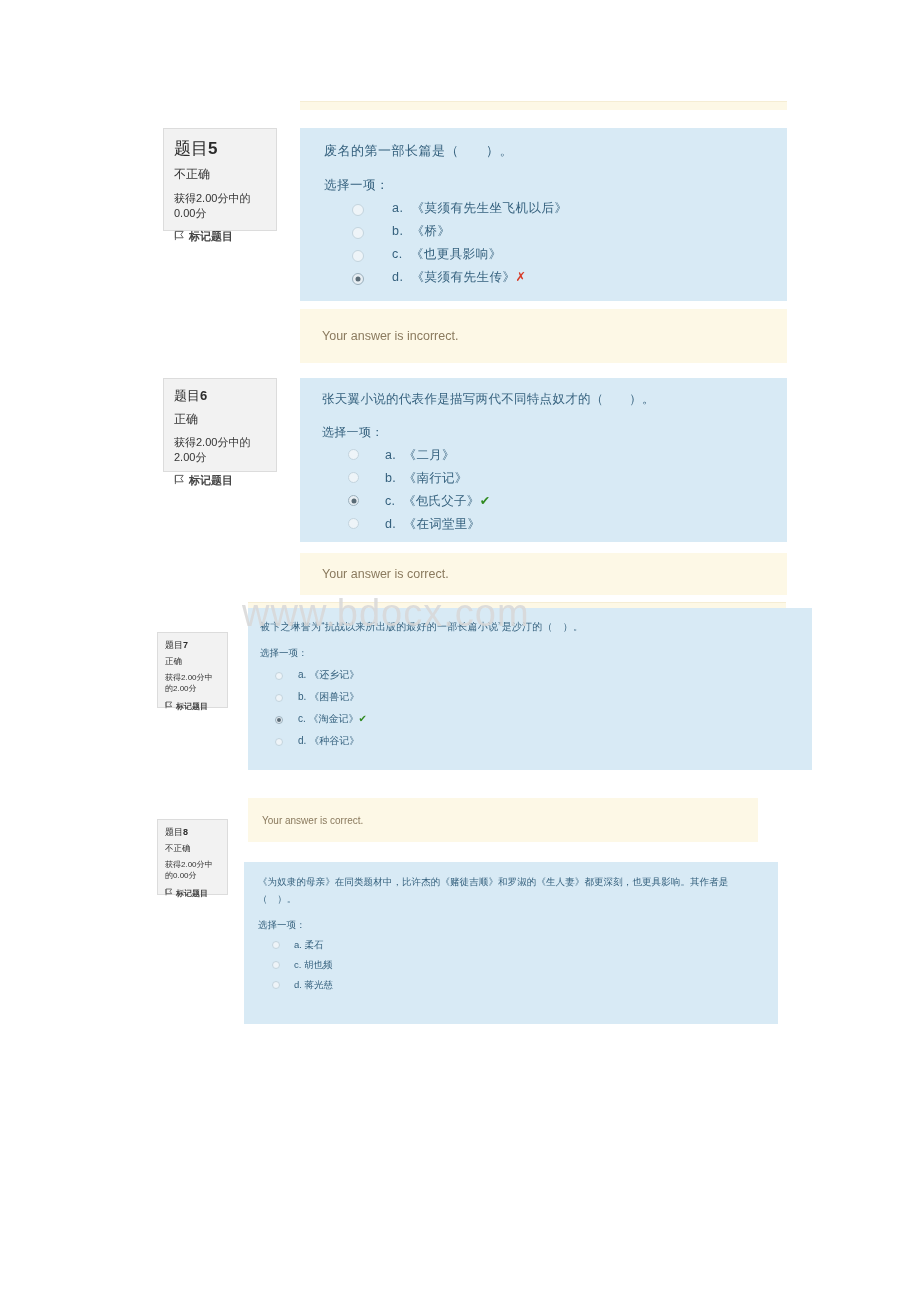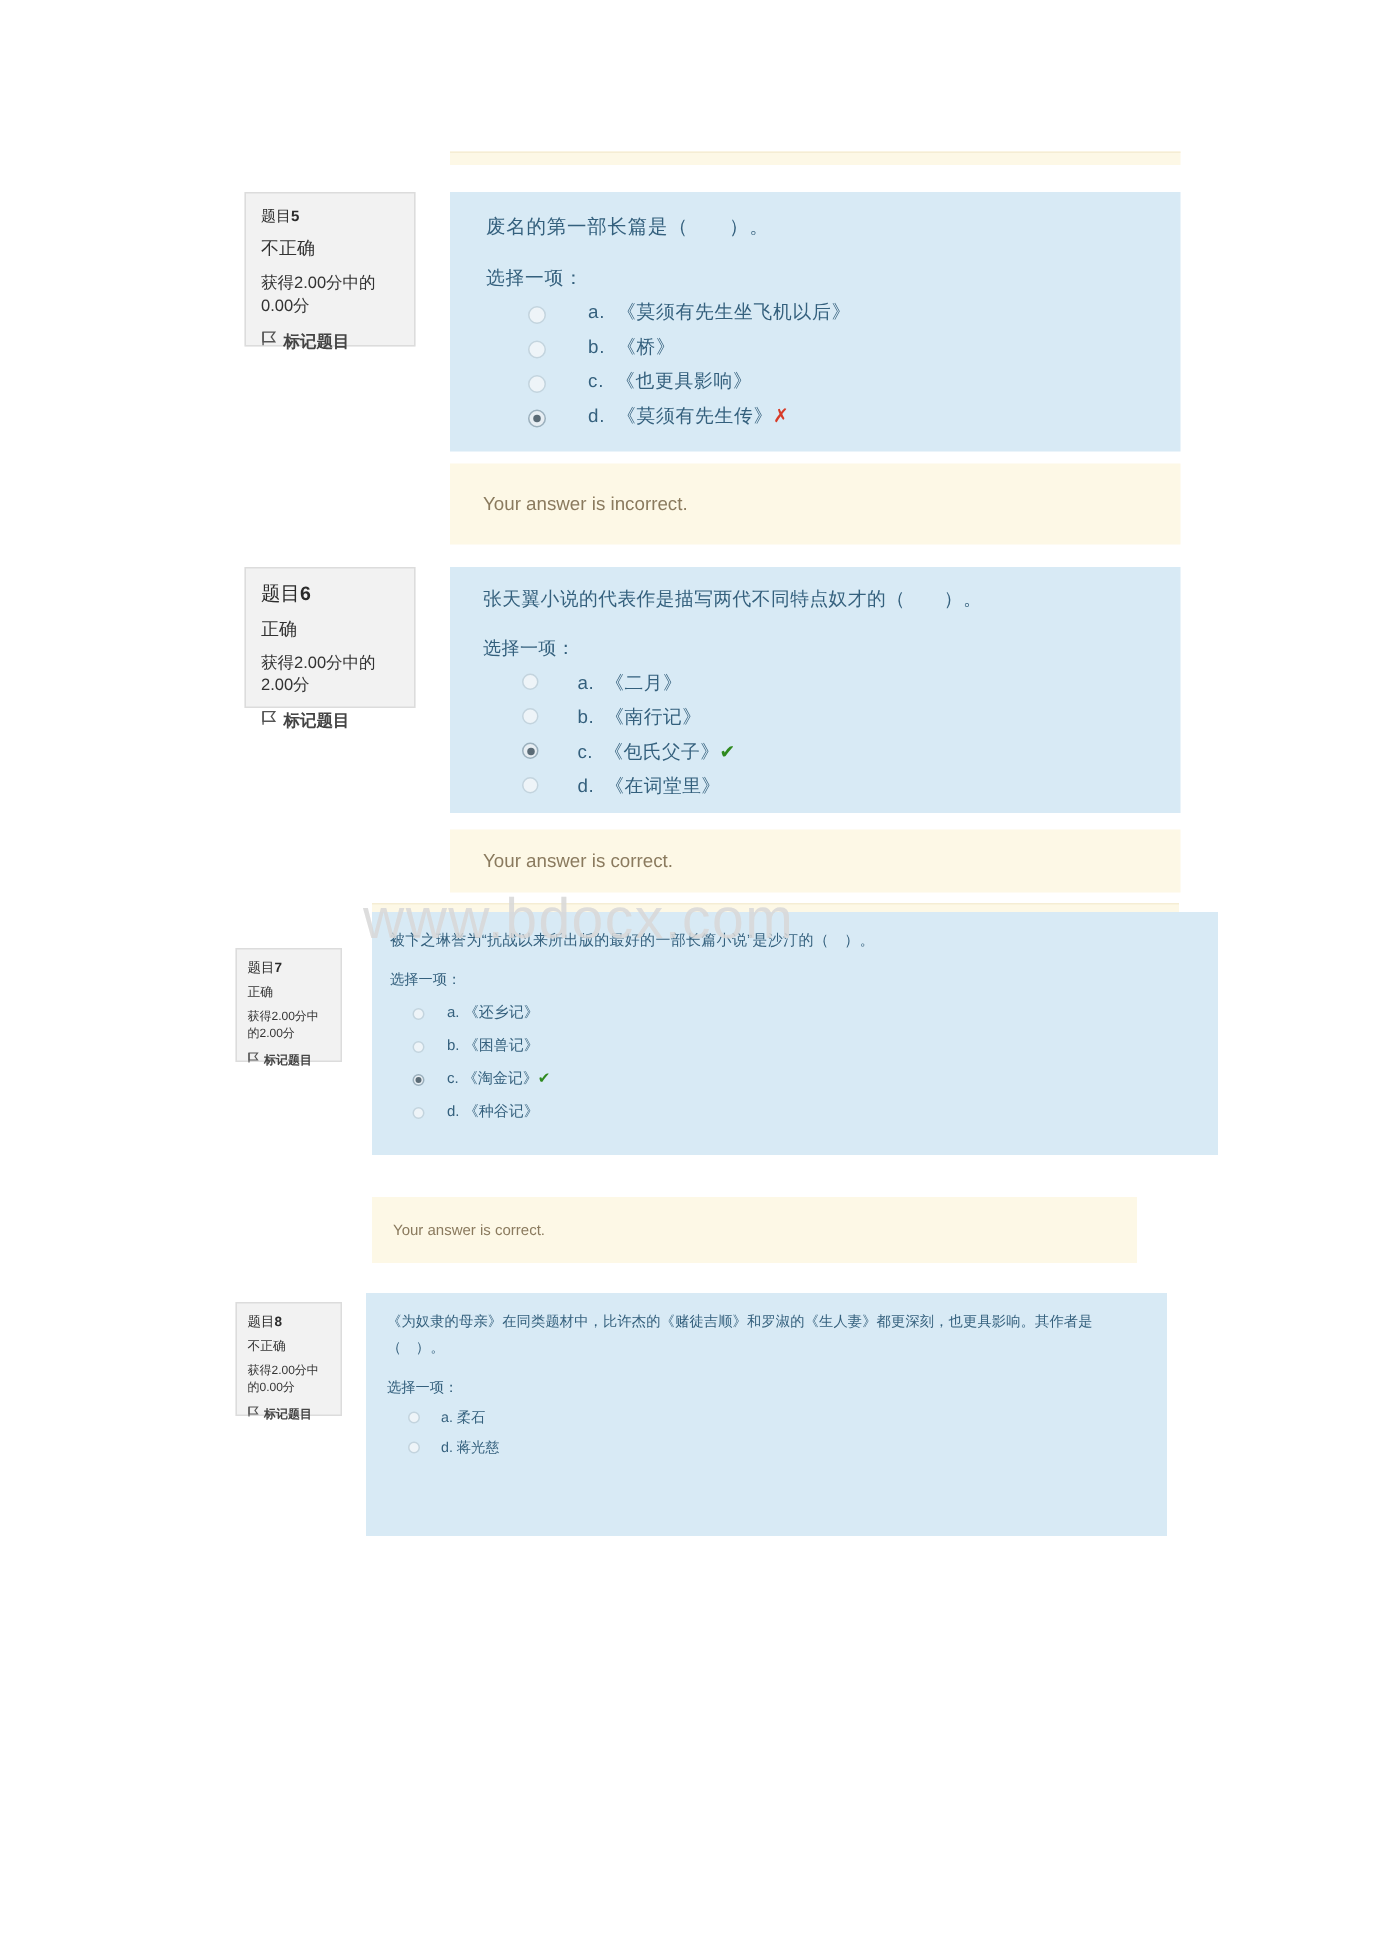--- a/index.html
+++ b/index.html
@@ -87,21 +87,21 @@
   .fbox{
     position:absolute;
     background:#fdf8e6;
     box-sizing:border-box;
     color:#8a7a5e;
     display:flex;align-items:center;
   }
 
   
   #q5-info{left:163px;top:128px;width:114px;height:103px;padding:8px 10px;}
-  #q5-info .qnum{font-size:10px;}
+  #q5-info .qnum{font-size:17px;}
   #q5-info .qstate{font-size:12px;margin-top:6px;}
   #q5-info .qgrade{font-size:11px;margin-top:8px;}
   #q5-info .qflag{font-size:11px;margin-top:8px;}
   #q5-box{left:300px;top:128px;width:487px;height:173px;padding:14px 24px;}
   #q5-box .qtext{font-size:13px;letter-spacing:.5px;}
   #q5-box .qprompt{font-size:12.5px;margin-top:17px;letter-spacing:.5px;}
   #q5-box .opts{margin-top:6px;}
   #q5-box .opt{margin-top:6px;align-items:center;}
   #q5-box .radio{width:12px;height:12px;margin:2px 28px 0 28px;}
   #q5-box .radio.sel::after{width:5px;height:5px;}
@@ -134,21 +134,21 @@
   #q7-box .qtext{font-size:10px;letter-spacing:.2px;}
   #q7-box .qprompt{font-size:9.5px;margin-top:13px;}
   #q7-box .opts{margin-top:4px;}
   #q7-box .opt{margin-top:8px;align-items:center;}
   #q7-box .radio{width:8px;height:8px;margin:2px 15px 0 15px;}
   #q7-box .radio.sel::after{width:4px;height:4px;}
   #q7-box .optlabel{font-size:10px;}
   #q7-fb{left:248px;top:798px;width:510px;height:44px;padding:0 14px;font-size:10px;}
 
   
-  #q8-info{left:157px;top:868px;width:71px;height:76px;padding:6px 7px;}
+  #q8-info{left:157px;top:819px;width:71px;height:76px;padding:6px 7px;}
   #q8-info .qnum{font-size:9px;}
   #q8-info .qstate{font-size:8.5px;margin-top:4px;}
   #q8-info .qgrade{font-size:8px;margin-top:5px;}
   #q8-info .qflag{font-size:8px;margin-top:6px;gap:3px;}
   #q8-box{left:244px;top:862px;width:534px;height:162px;padding:12px 14px;}
   #q8-box .qtext{font-size:9.5px;line-height:1.75;letter-spacing:.1px;}
   #q8-box .qprompt{font-size:9.5px;margin-top:12px;}
   #q8-box .opts{margin-top:4px;}
   #q8-box .opt{margin-top:7px;}
   #q8-box .radio{width:8px;height:8px;margin:2px 14px 0 14px;}
@@ -303,18 +303,22 @@
   <div class="qbox" id="q8-box">
     <div class="qtext">《为奴隶的母亲》在同类题材中，比许杰的《赌徒吉顺》和罗淑的《生人妻》都更深刻，也更具影响。其作者是（　）。</div>
     <div class="qprompt">选择一项：</div>
     <ul class="opts">
       <li class="opt">
         <span class="radio"></span>
         <span class="optlabel"><span>a.</span>&nbsp;<span>柔石</span></span>
       </li>
       <li class="opt">
         <span class="radio"></span>
+        <span class="optlabel"><span>c.</span>&nbsp;<span>胡也频</span></span>
+      </li>
+      <li class="opt">
+        <span class="radio"></span>
         <span class="optlabel"><span>d.</span>&nbsp;<span>蒋光慈</span></span>
       </li>
     </ul>
   </div>
 
 </div>
 
 </body></html>

